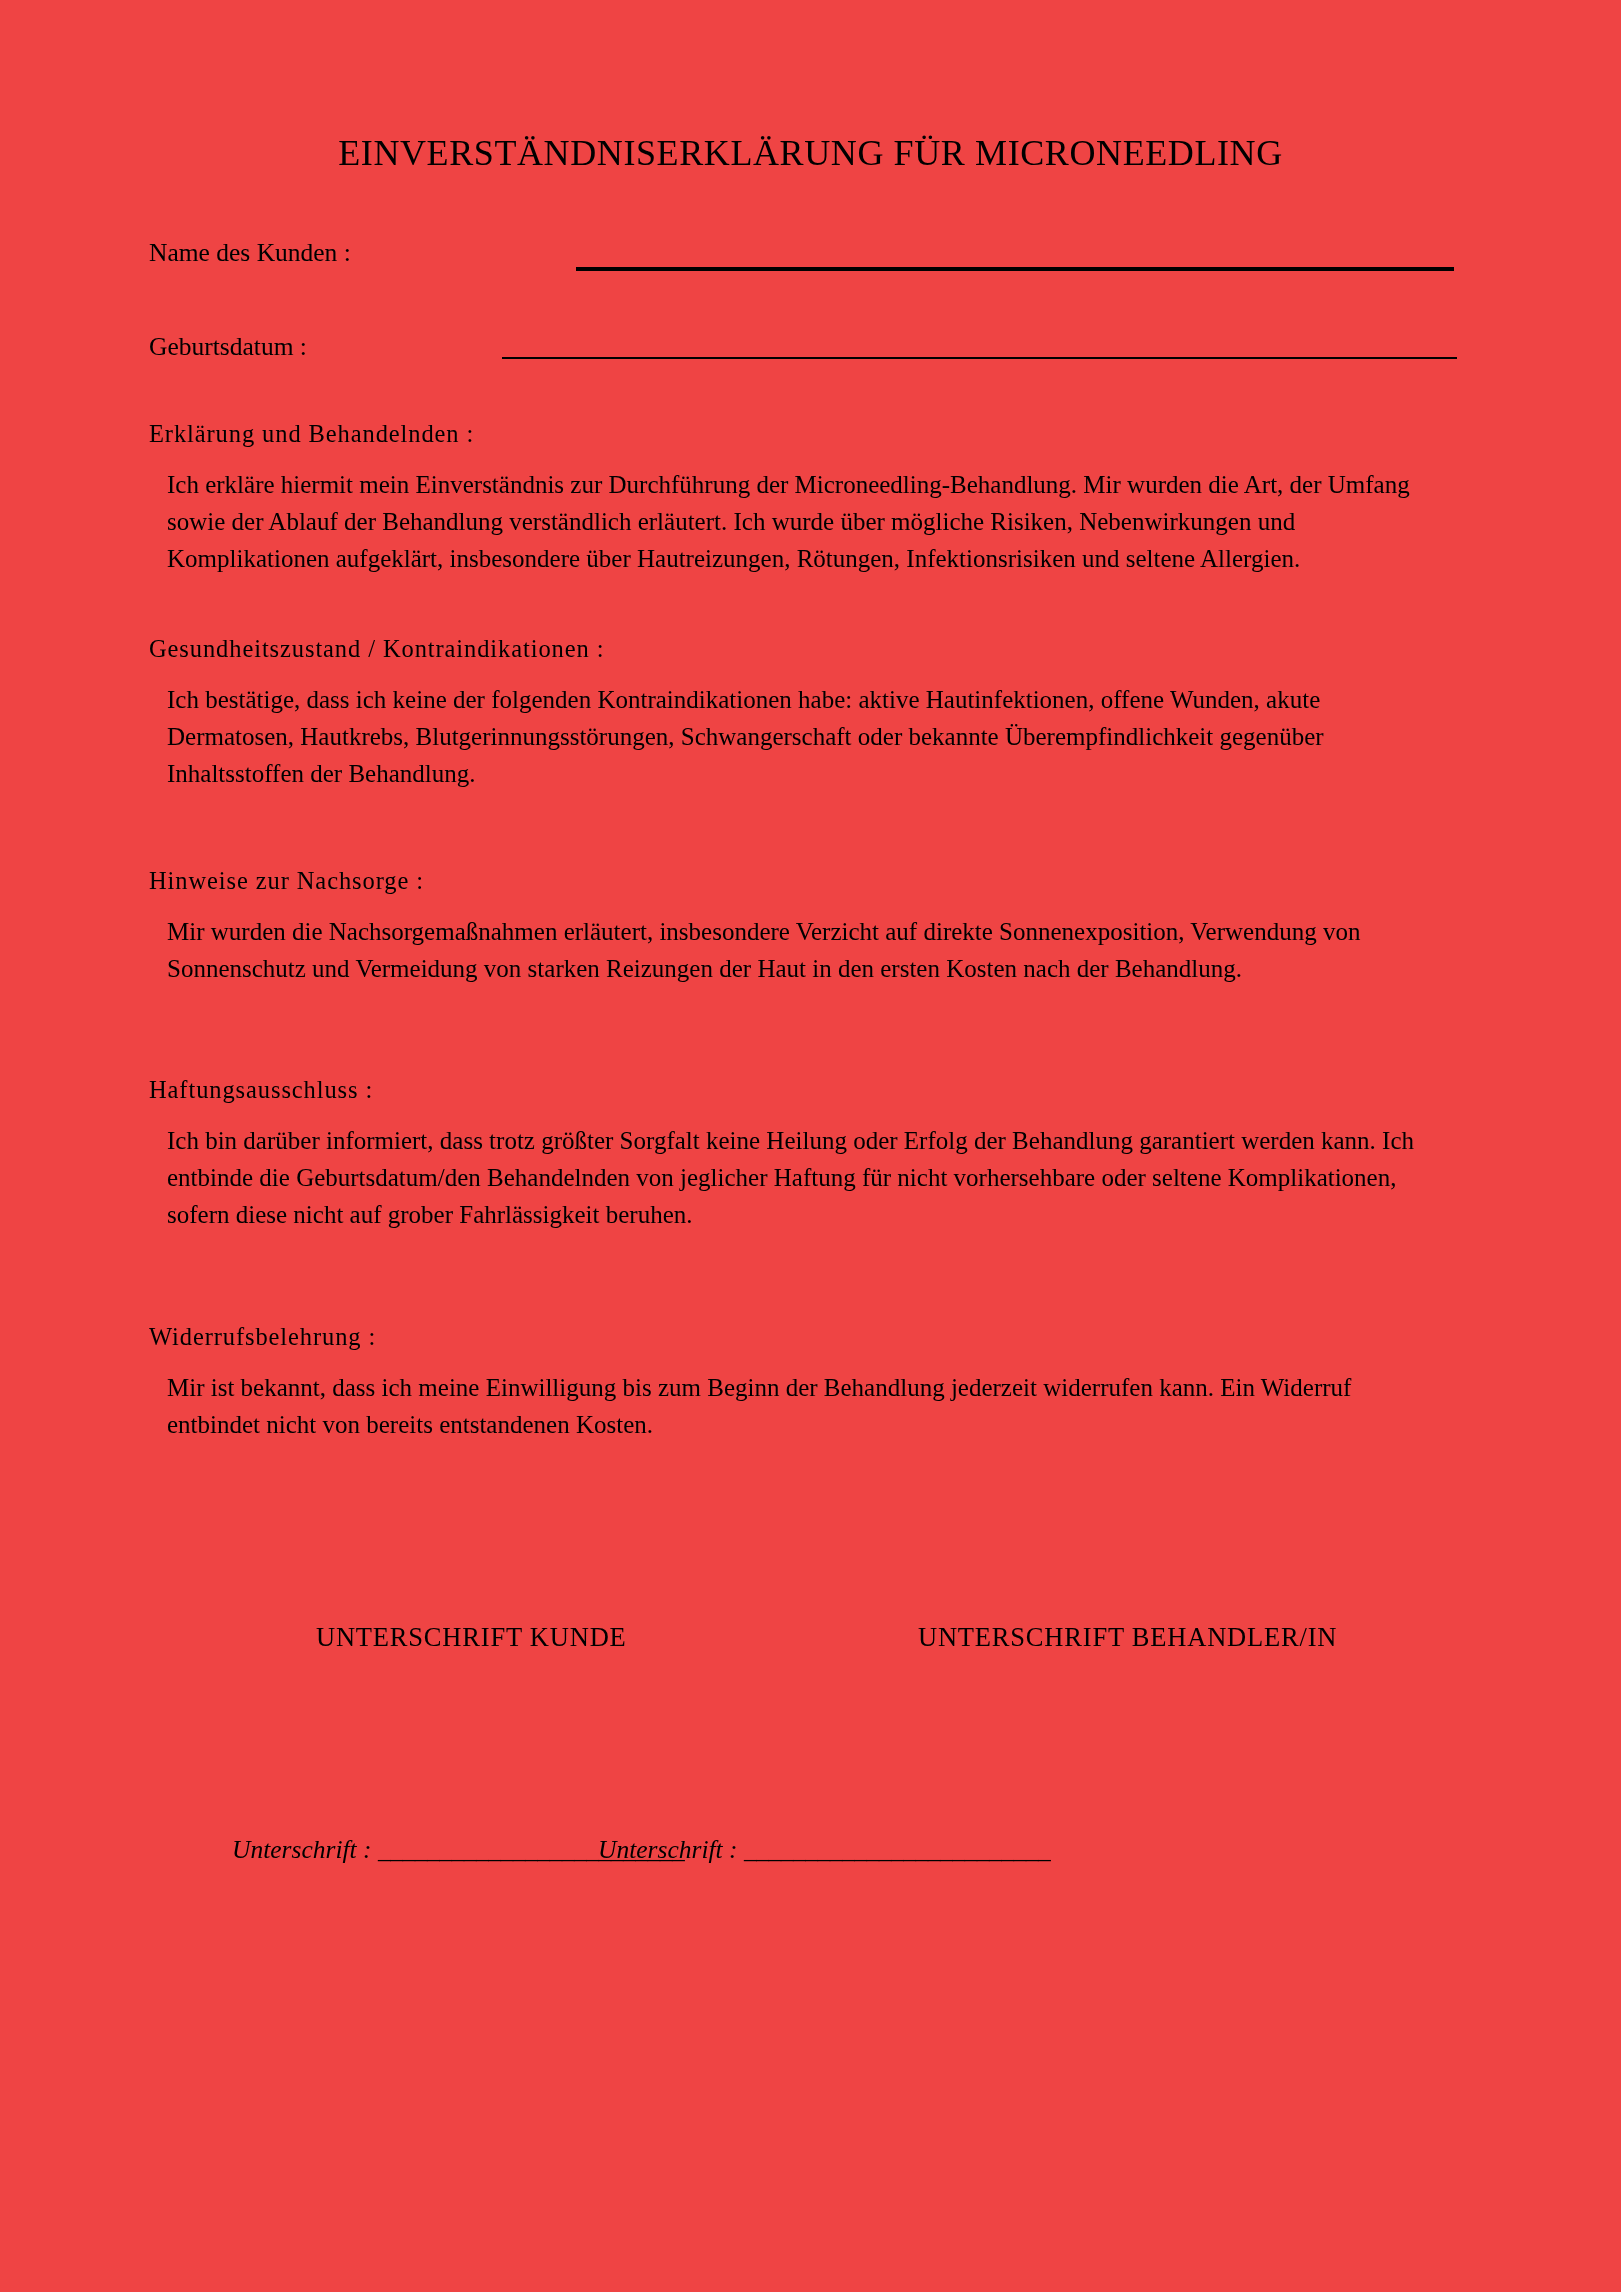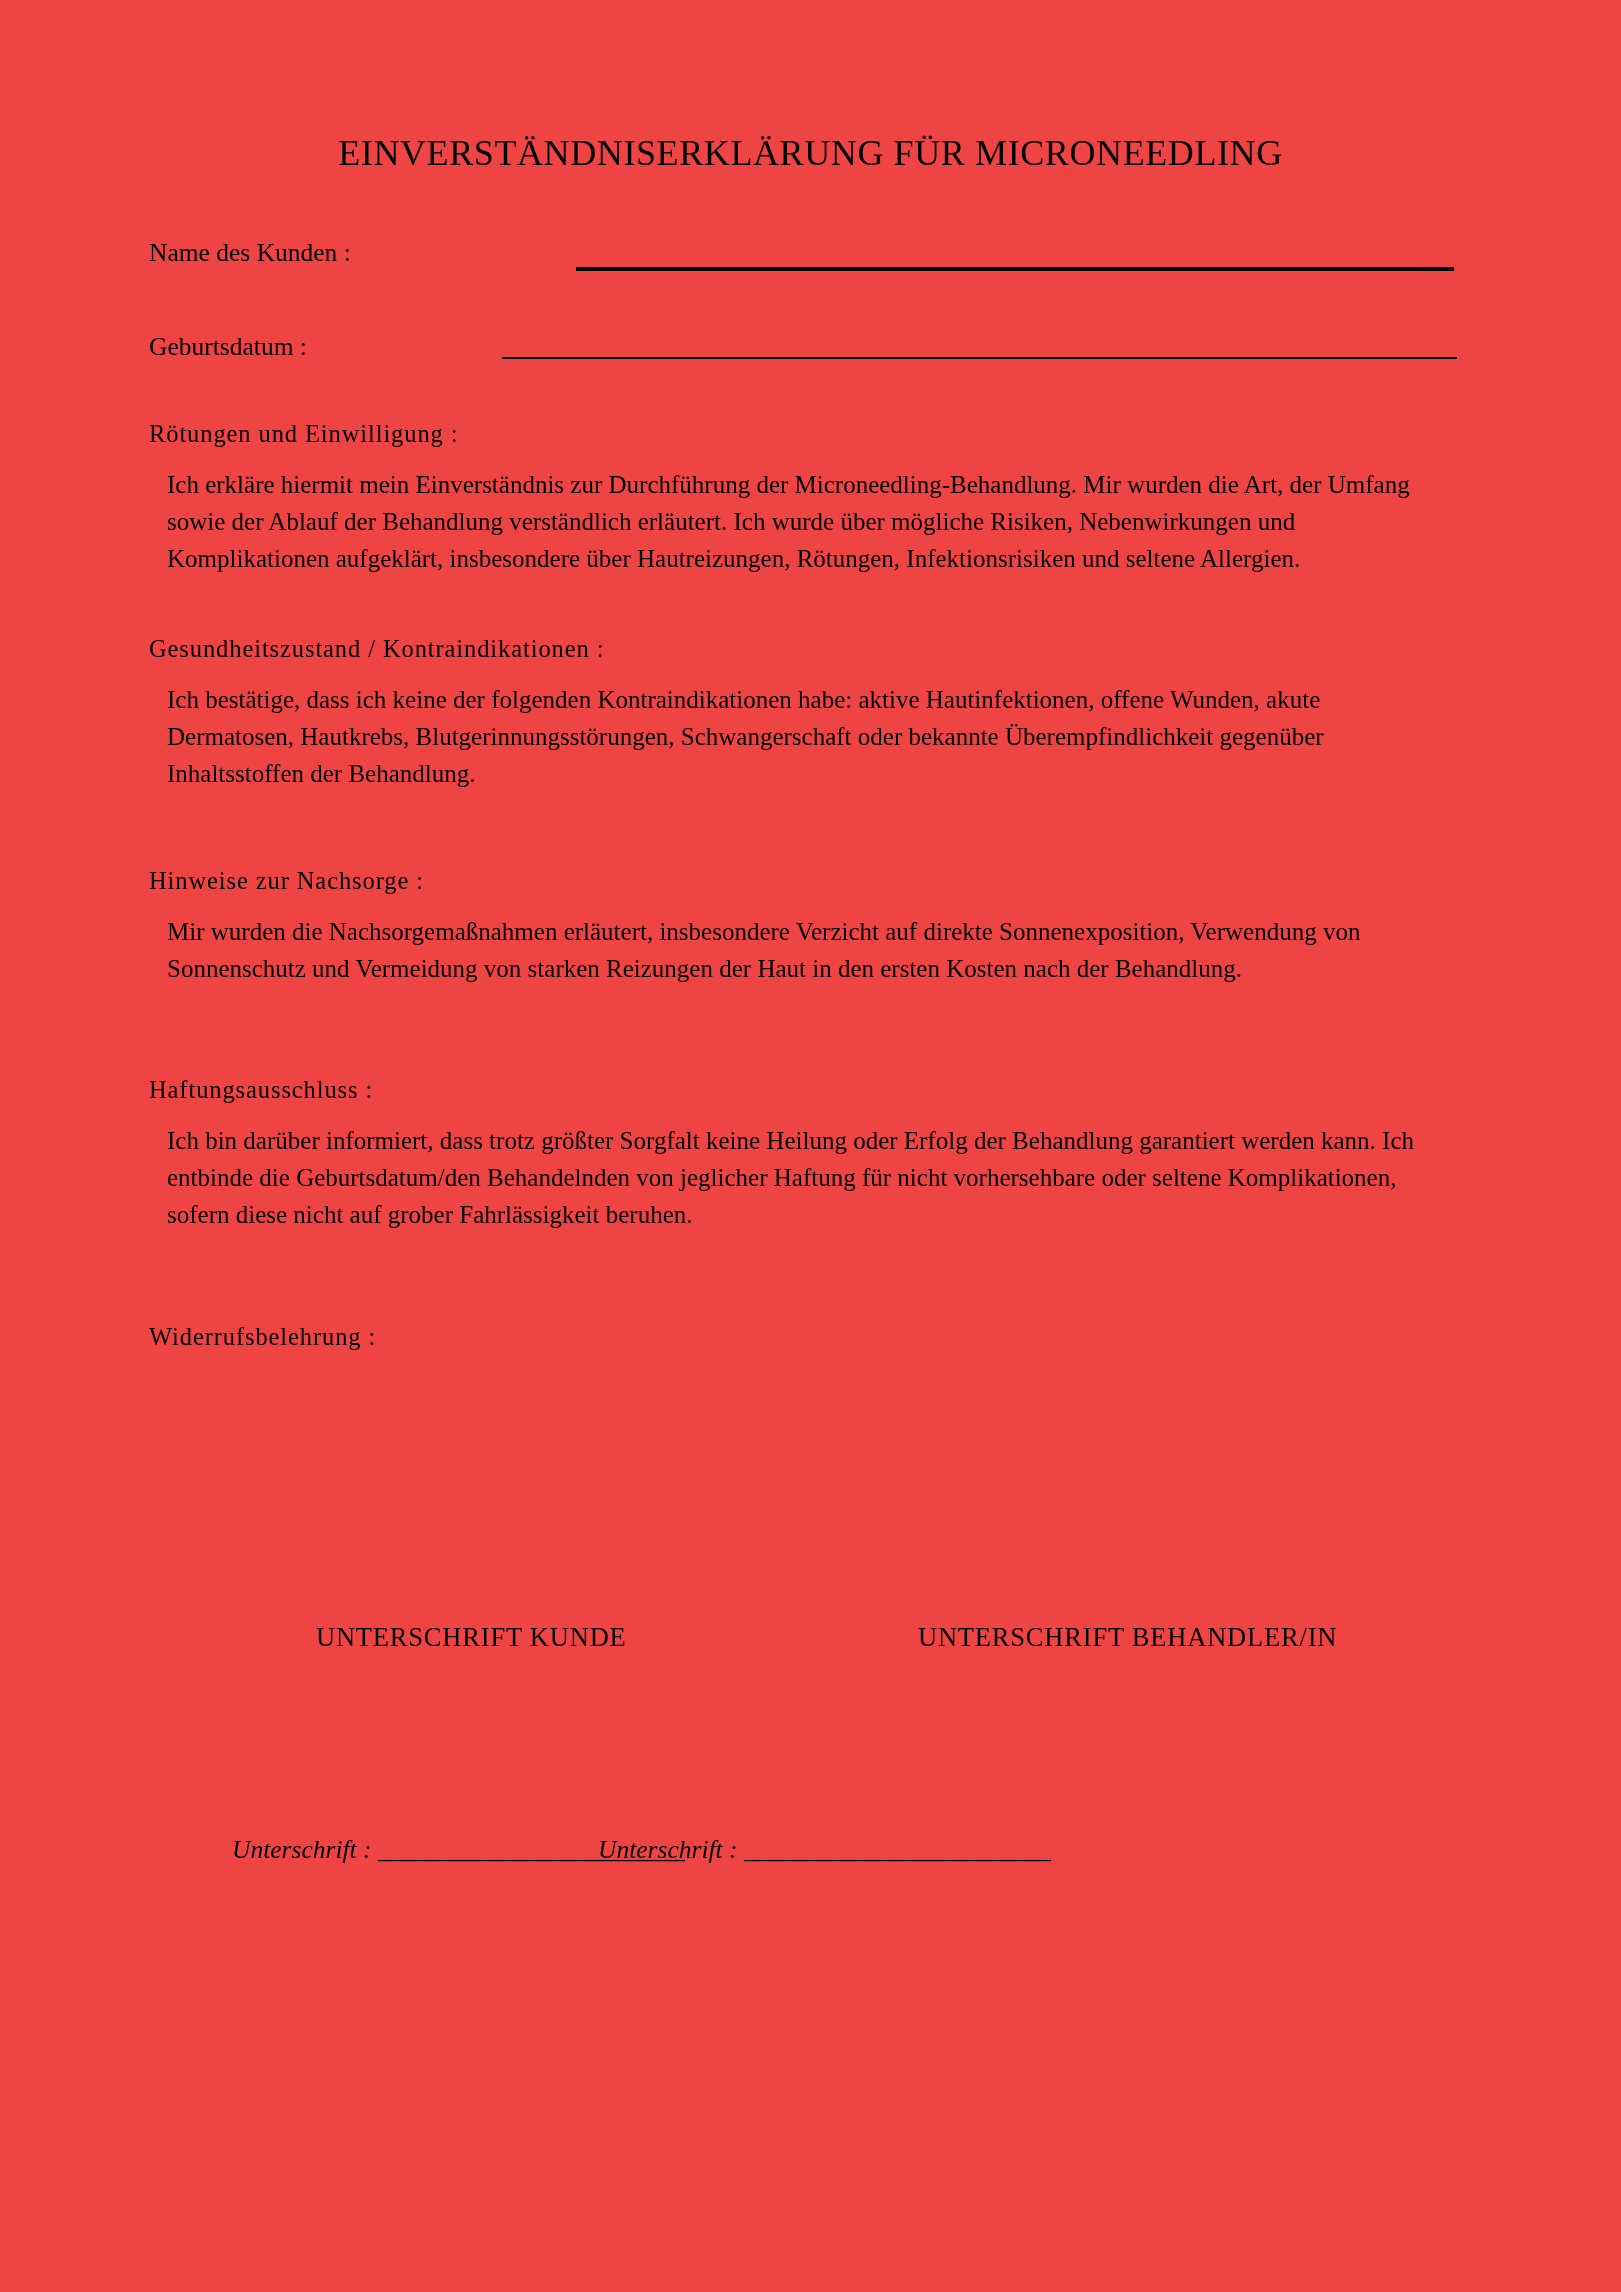--- a/index.html
+++ b/index.html
@@ -138,41 +138,42 @@
     <span class="field-label">Name des Kunden :</span>
   </div>
   <div class="rule name-rule"></div>
 
   <div class="field-row birth">
     <span class="field-label">Geburtsdatum :</span>
   </div>
   <div class="rule birth-rule"></div>
 
   <div class="section sec-erklaerung">
-    <p class="section-heading">Rötungen und Einwilligung :</p>
+    <p class="section-heading">Erklärung und Behandelnden :</p>
     <p class="section-body">Ich erkläre hiermit mein Einverständnis zur Durchführung der Microneedling-Behandlung. Mir wurden die Art, der Umfang sowie der Ablauf der Behandlung verständlich erläutert. Ich wurde über mögliche Risiken, Nebenwirkungen und Komplikationen aufgeklärt, insbesondere über Hautreizungen, Rötungen, Infektionsrisiken und seltene Allergien.</p>
   </div>
 
   <div class="section sec-gesundheit">
     <p class="section-heading">Gesundheitszustand / Kontraindikationen :</p>
     <p class="section-body">Ich bestätige, dass ich keine der folgenden Kontraindikationen habe: aktive Hautinfektionen, offene Wunden, akute Dermatosen, Hautkrebs, Blutgerinnungsstörungen, Schwangerschaft oder bekannte Überempfindlichkeit gegenüber Inhaltsstoffen der Behandlung.</p>
   </div>
 
   <div class="section sec-nachsorge">
     <p class="section-heading">Hinweise zur Nachsorge :</p>
     <p class="section-body">Mir wurden die Nachsorgemaßnahmen erläutert, insbesondere Verzicht auf direkte Sonnenexposition, Verwendung von Sonnenschutz und Vermeidung von starken Reizungen der Haut in den ersten Kosten nach der Behandlung.</p>
   </div>
 
   <div class="section sec-haftung">
     <p class="section-heading">Haftungsausschluss :</p>
     <p class="section-body">Ich bin darüber informiert, dass trotz größter Sorgfalt keine Heilung oder Erfolg der Behandlung garantiert werden kann. Ich entbinde die Geburtsdatum/den Behandelnden von jeglicher Haftung für nicht vorhersehbare oder seltene Komplikationen, sofern diese nicht auf grober Fahrlässigkeit beruhen.</p>
   </div>
 
   <div class="section sec-widerruf">
     <p class="section-heading">Widerrufsbelehrung :</p>
+    <p class="section-body">Mir ist bekannt, dass ich meine Einwilligung bis zum Beginn der Behandlung jederzeit widerrufen kann. Ein Widerruf entbindet nicht von bereits entstandenen Kosten.</p>
   </div>
 
   <div class="sig-headers">
     <span class="sig-head kunde">UNTERSCHRIFT KUNDE</span>
     <span class="sig-head behandler">UNTERSCHRIFT BEHANDLER/IN</span>
   </div>
 
   <div class="sig-lines">
     <span class="sig-line left">
       <span>Unterschrift :</span>

